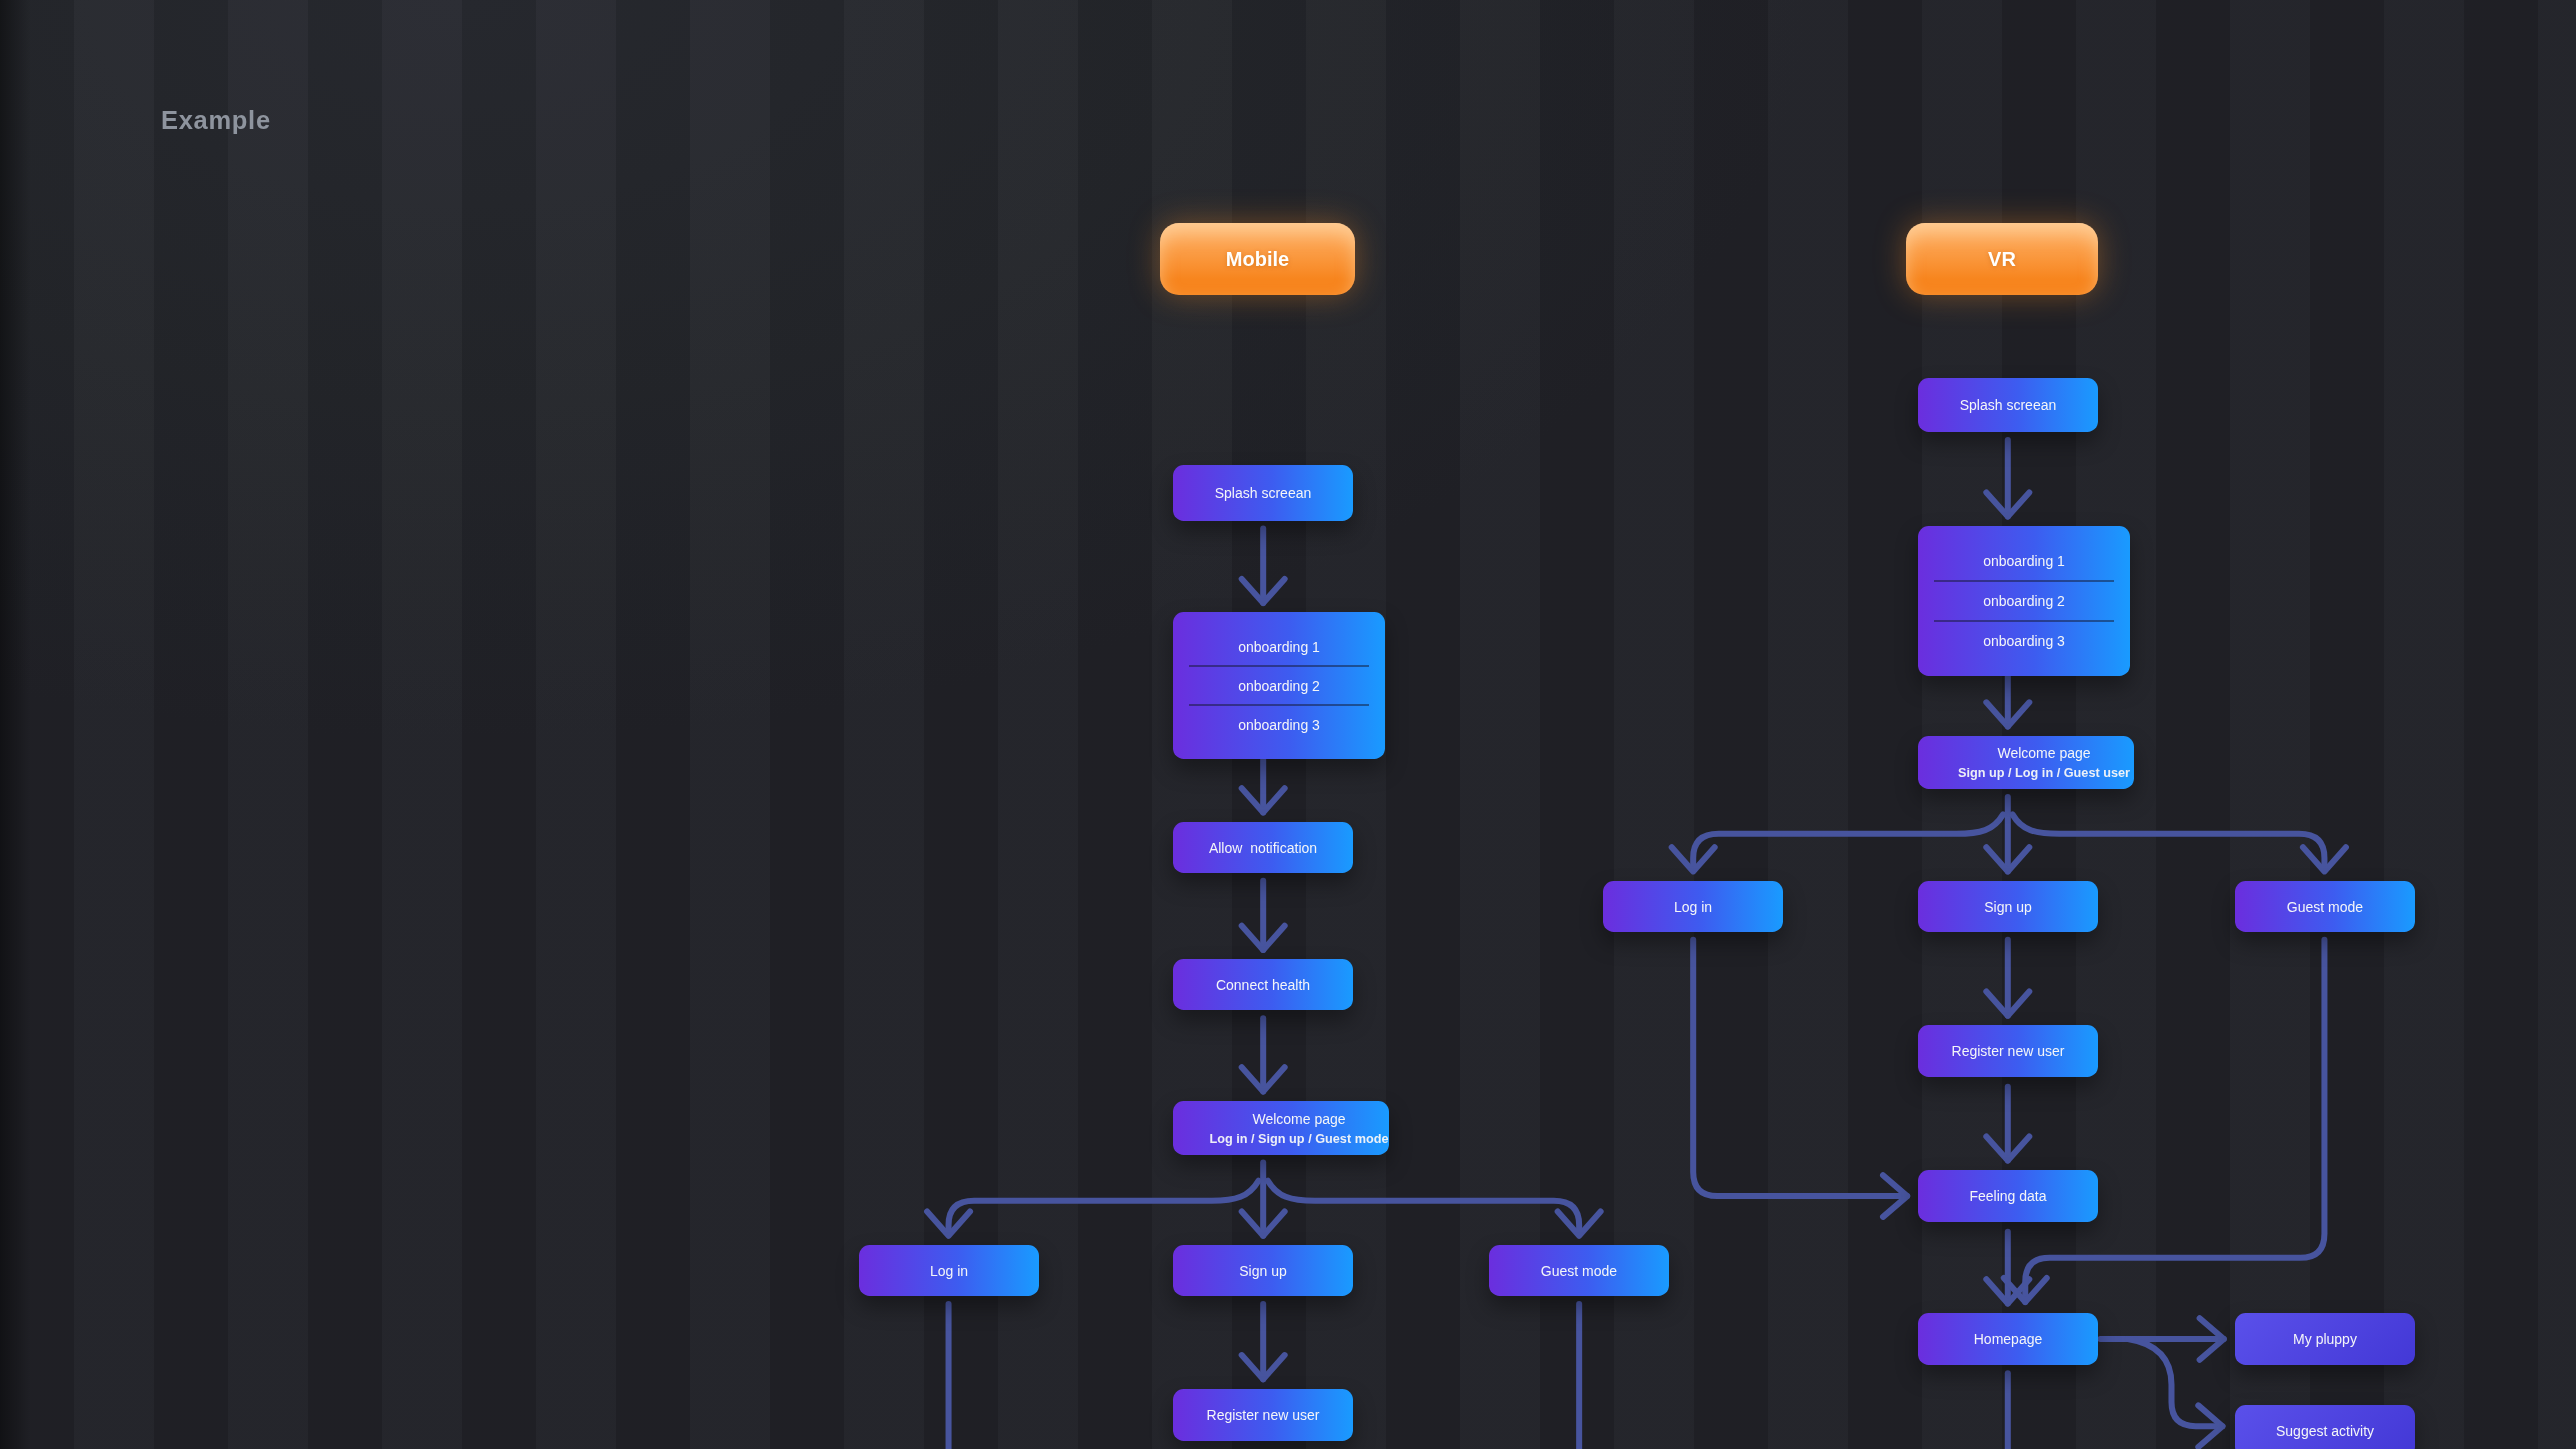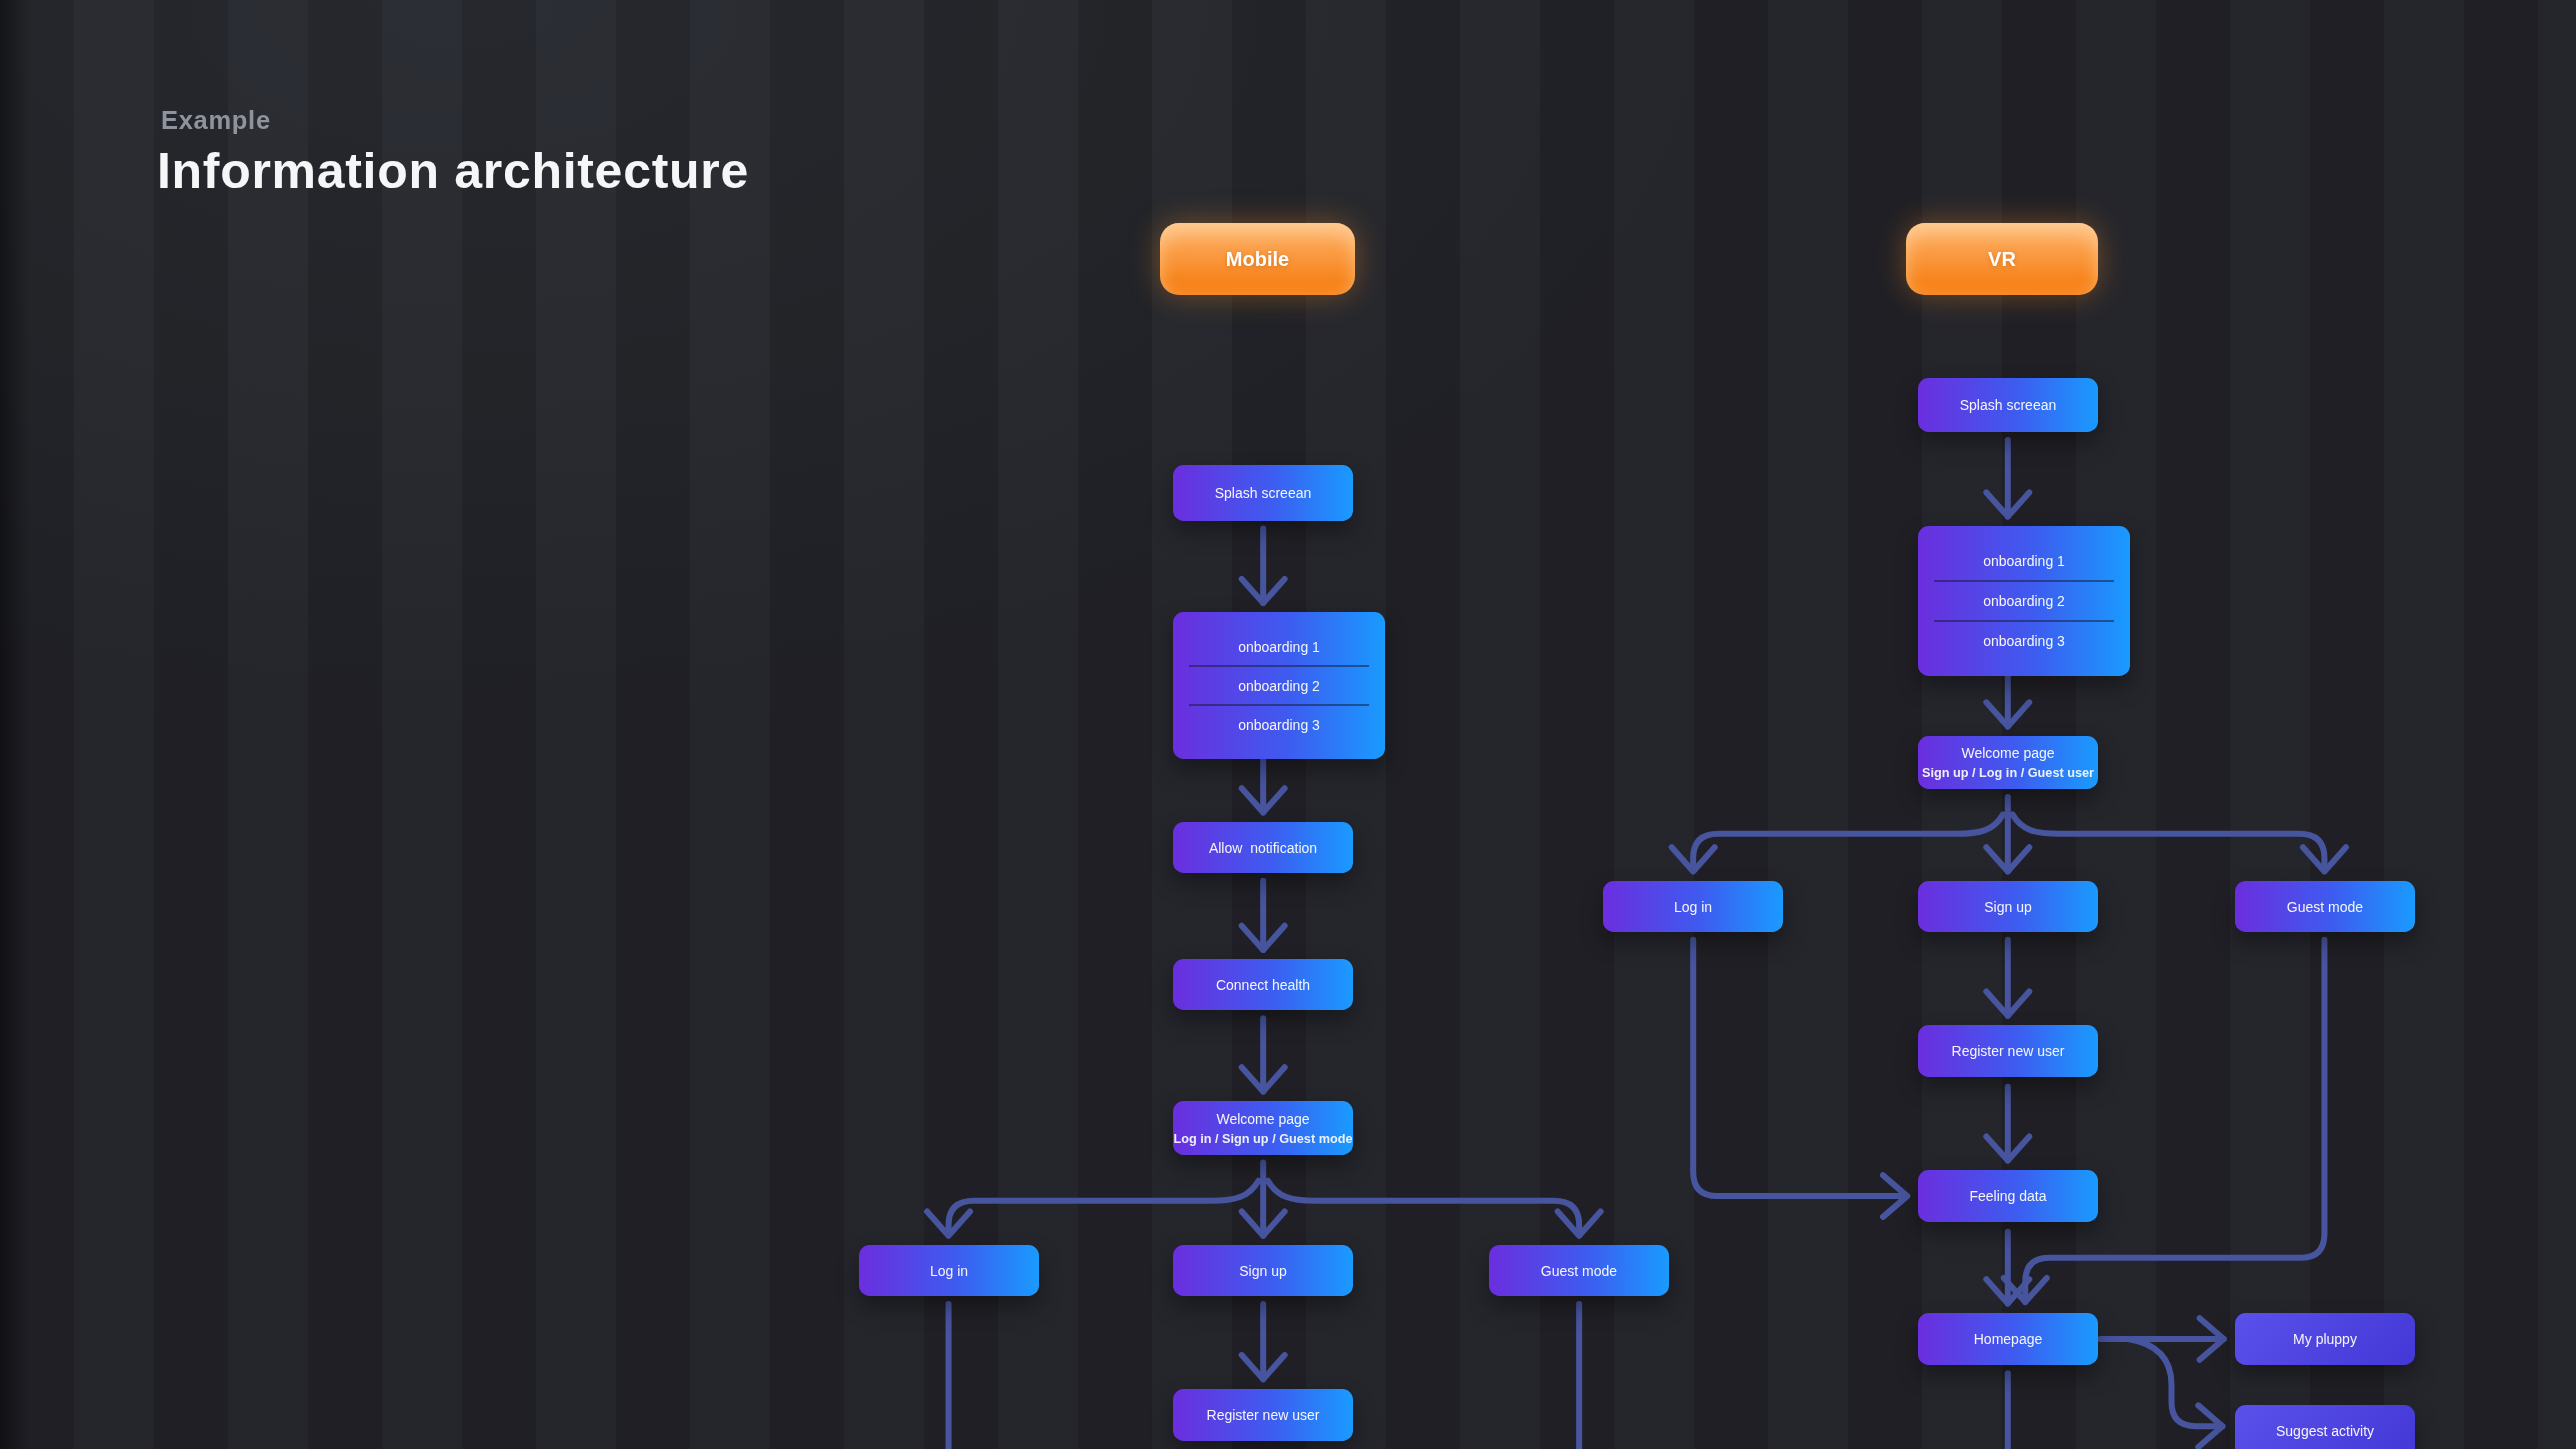--- a/index.html
+++ b/index.html
@@ -37,21 +37,21 @@
     border-radius:10.7px;color:var(--text,#f4f6ff);
     background:linear-gradient(90deg,var(--node-a,#6b2ede) 0%,#3d5cf0 55%,var(--node-b,#199bff) 100%);
     box-shadow:0 10.7px 21.5px rgba(0,0,0,.35);
     cursor:pointer;
   }
   .node .lbl{font-size:14px;font-weight:500;white-space:pre-wrap;text-align:center;}
   .node.solid{background:linear-gradient(135deg,var(--solid-a,#5a50ea) 0%,var(--solid-b,#4338d6) 100%);}
   .node.stack{flex-direction:column;align-items:stretch;justify-content:stretch;padding:16px;}
   .node.stack .row{flex:1;display:flex;align-items:center;justify-content:center;}
   .node.stack .row + .row{border-top:2px solid rgba(20,24,46,.5);}
-  .node.welcome{flex-direction:column;gap:5px;}
+  .node.welcome{flex-direction:column;gap:5px;padding-left:36px;}
   .node.welcome .sub{font-size:12.7px;font-weight:600;opacity:.96;white-space:pre-wrap;}
 </style>
 </head>
 <body>
 
 <div class="canvas">
 
   <svg class="wires" viewBox="0 0 3840 2160" aria-hidden="true">
 
     <g>
@@ -140,21 +140,20 @@
     <g>
         <path d="M3172 1996 C3216 2003 3237 2026 3237 2064 L3237 2090 Q3237 2126 3273 2126 L3313 2126"></path>
         <path d="M3277 2095 L3313 2126 L3277 2157"></path>
       </g>
     <g>
         <path d="M2993 2047 L2993 2162"></path>
       </g>
   </svg>
 
   <div class="eyebrow">Example</div>
-  <h1 class="title">Information architecture</h1>
 
   <div class="pill" style="left:1160px;top:223px;">Mobile</div>
   <div class="pill" style="left:1906px;top:223px;width:192px;">VR</div>
 
   <div class="node" style="left:1173px;top:465px;width:180px;height:56px;">
     <span class="lbl">Splash screean</span>
   </div>
   <div class="node stack" style="left:1173px;top:612px;width:180px;height:115px;">
     <div class="row">
         <span class="lbl">onboarding 1</span>

